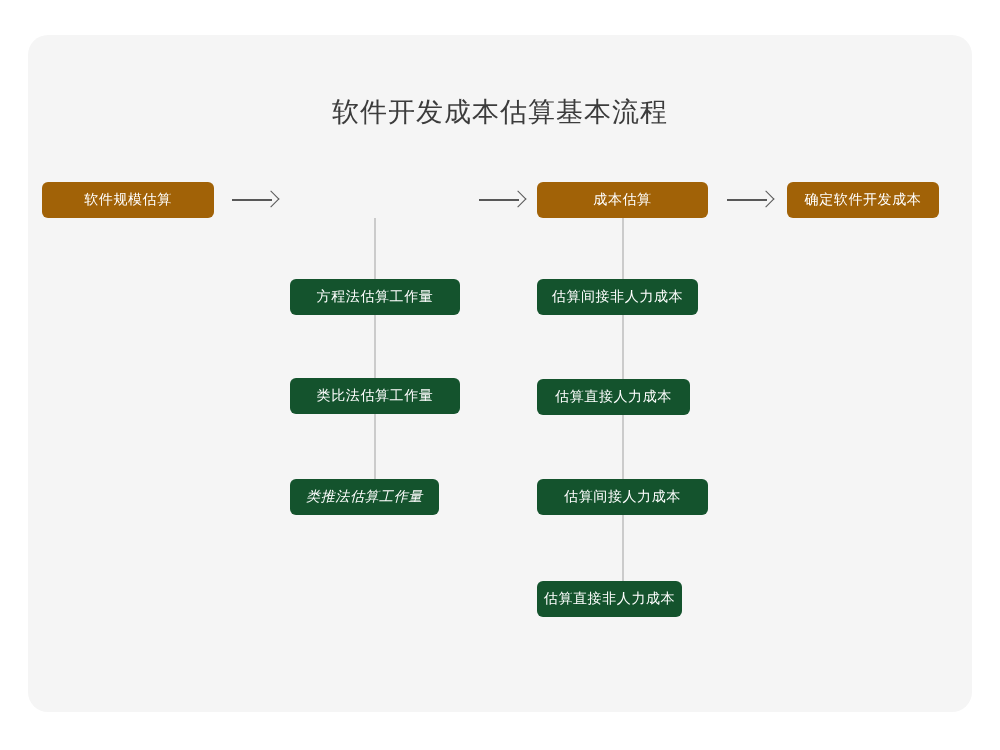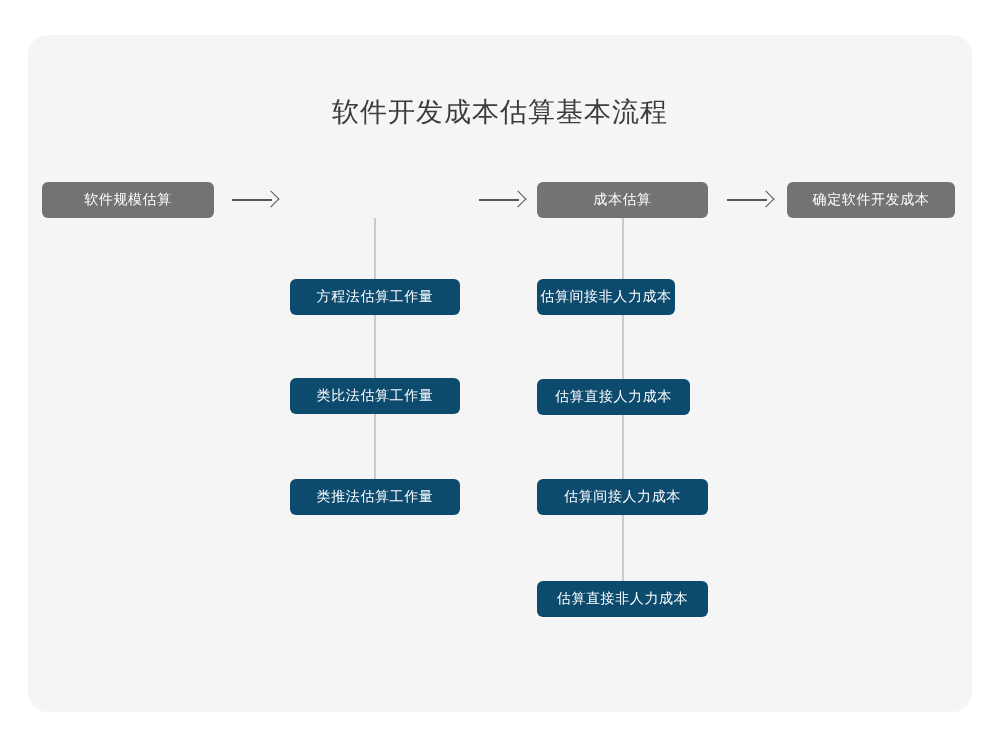--- a/index.html
+++ b/index.html
@@ -61,24 +61,24 @@
     display: flex;
     align-items: center;
     justify-content: center;
     color: #ffffff;
     font-size: 14px;
     letter-spacing: 0.6px;
     white-space: nowrap;
     box-sizing: border-box;
   }
   .node.primary {
-    background: #737373;
+    background: #a16207;
   }
   .node.secondary {
-    background: #0c4a6e;
+    background: #14532d;
   }
 
   
   .arrow {
     position: absolute;
     height: 20px;
     top: 190px;
   }
   .arrow .shaft {
     position: absolute;
@@ -111,21 +111,21 @@
 
   <div class="node primary" style="left:42px; top:182px; width:172px;">
     <span>软件规模估算</span>
   </div>
 
 
   <div class="node primary" style="left:537px; top:182px; width:171px;align-items:center;">
     <span>成本估算</span>
   </div>
 
-  <div class="node primary" style="left:787px; top:182px; width:168px;font-family:Liberation Mono, monospace;">
+  <div class="node primary" style="left:787px; top:182px; width:152px;font-family:Liberation Mono, monospace;">
     <span>确定软件开发成本</span>
   </div>
 
   <div class="arrow" style="left:232px; width:46px;">
     <div class="shaft" style="width:40px;"></div>
     <div class="head" style="left:33px;"></div>
   </div>
 
   <div class="arrow" style="left:479px; width:46px;">
     <div class="shaft" style="width:40px;"></div>
@@ -138,33 +138,33 @@
   </div>
 
   <div class="node secondary" style="left:290px; top:279px; width:170px;">
     <span>方程法估算工作量</span>
   </div>
 
   <div class="node secondary" style="left:290px; top:378px; width:170px;">
     <span>类比法估算工作量</span>
   </div>
 
-  <div class="node secondary" style="left:290px; top:479px; width:170px;">
+  <div class="node secondary" style="left:290px; top:479px; width:149px;font-style:italic;">
     <span>类推法估算工作量</span>
   </div>
 
-  <div class="node secondary" style="left:537px; top:279px; width:138px;">
+  <div class="node secondary" style="left:537px; top:279px; width:161px;">
     <span>估算间接非人力成本</span>
   </div>
 
   <div class="node secondary" style="left:537px; top:379px; width:153px;">
     <span>估算直接人力成本</span>
   </div>
 
   <div class="node secondary" style="left:537px; top:479px; width:171px;text-align:center;">
     <span>估算间接人力成本</span>
   </div>
 
-  <div class="node secondary" style="left:537px; top:581px; width:171px;text-align:center;">
+  <div class="node secondary" style="left:537px; top:581px; width:145px;text-align:center;">
     <span>估算直接非人力成本</span>
   </div>
 
 </div>
 
 </body></html>

